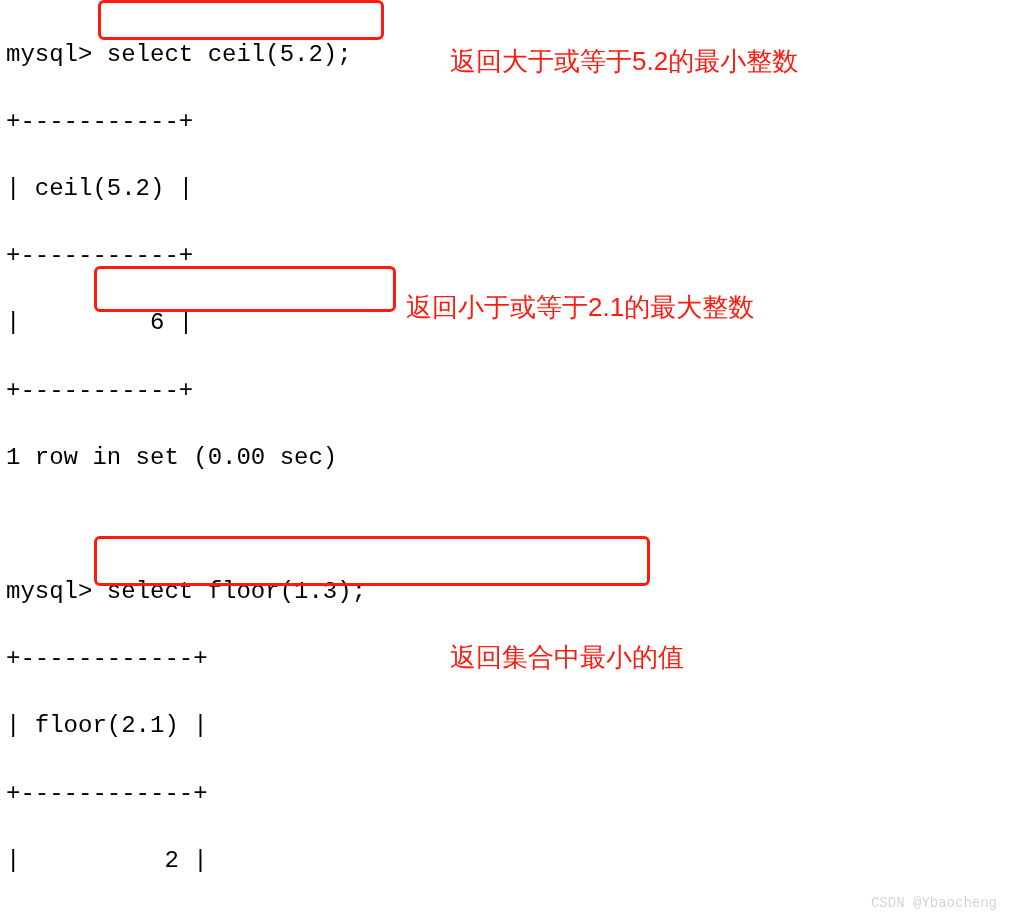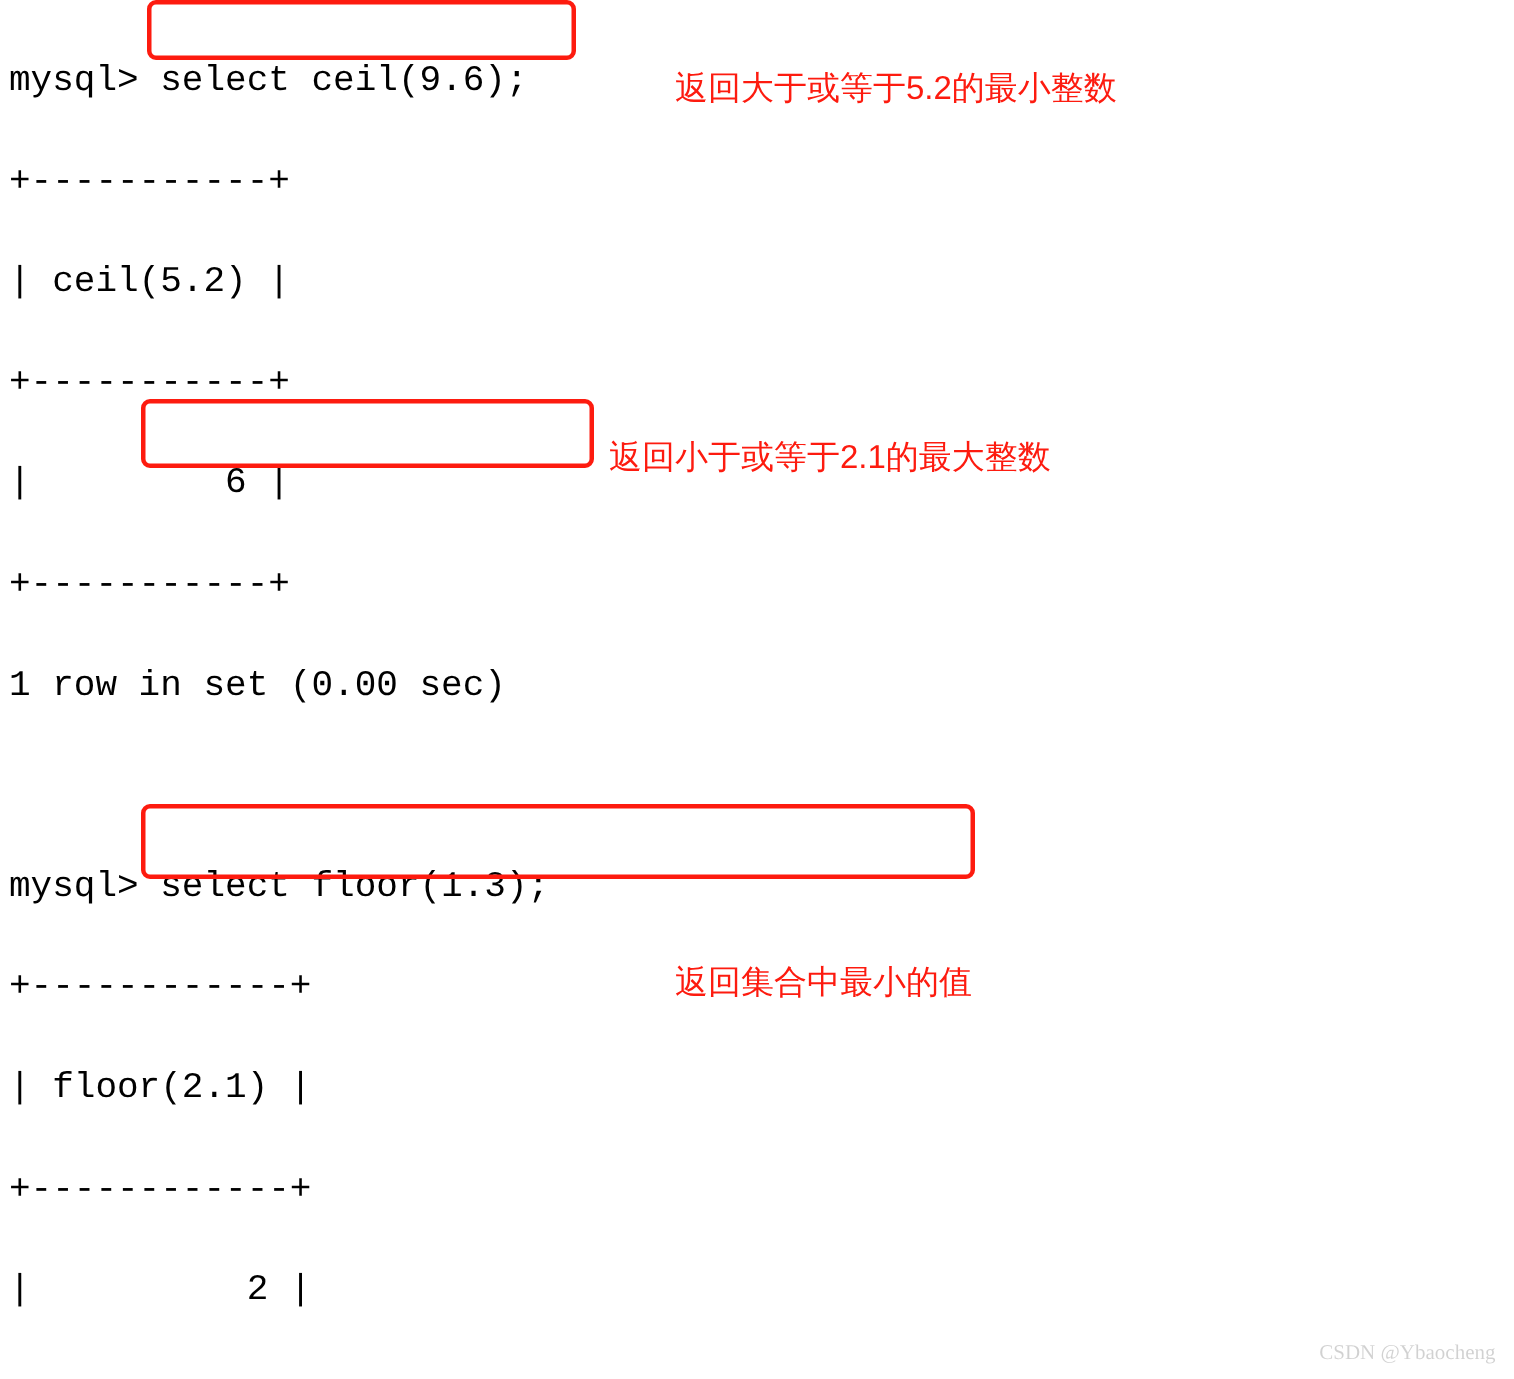--- a/index.html
+++ b/index.html
@@ -31,37 +31,37 @@
     position: absolute;
     border: 3px solid #fd1b0f;
     border-radius: 6px;
     box-sizing: border-box;
     pointer-events: none;
   }
   .annot {
     position: absolute;
     color: #fd1b0f;
     font-family: "Microsoft YaHei", "SimSun", sans-serif;
-    font-size: 22px;
+    font-size: 26px;
     white-space: nowrap;
   }
   .watermark {
     position: absolute;
     right: 12px;
     bottom: 8px;
     color: rgba(0,0,0,0.18);
-    font-family: Liberation Serif, serif;
+    font-family: Liberation Mono, monospace;
     font-size: 14px;
   }
 </style>
 </head>
 <body>
 
 <div class="terminal">
-<span class="line"><span>mysql&gt;</span><span> select ceil(9.6);</span></span>
+<span class="line"><span>mysql&gt;</span><span> select ceil(5.2);</span></span>
 <span class="line">+-----------+</span>
 <span class="line">| ceil(5.2) |</span>
 <span class="line">+-----------+</span>
 <span class="line">|         6 |</span>
 <span class="line">+-----------+</span>
 <span class="line">1 row in set (0.00 sec)</span>
 <span class="line"></span>
 <span class="line"><span>mysql&gt;</span><span> select floor(1.3);</span></span>
 <span class="line">+------------+</span>
 <span class="line">| floor(2.1) |</span>

